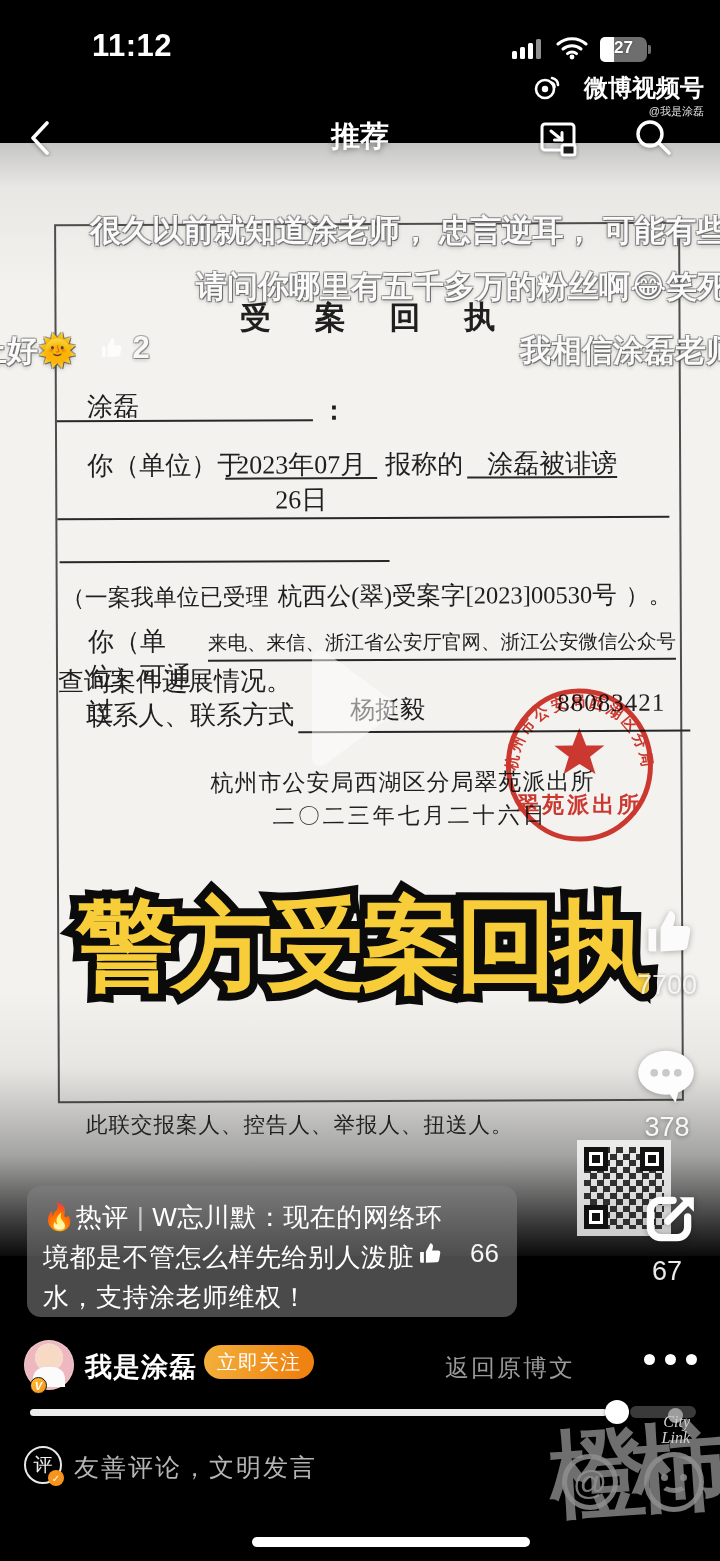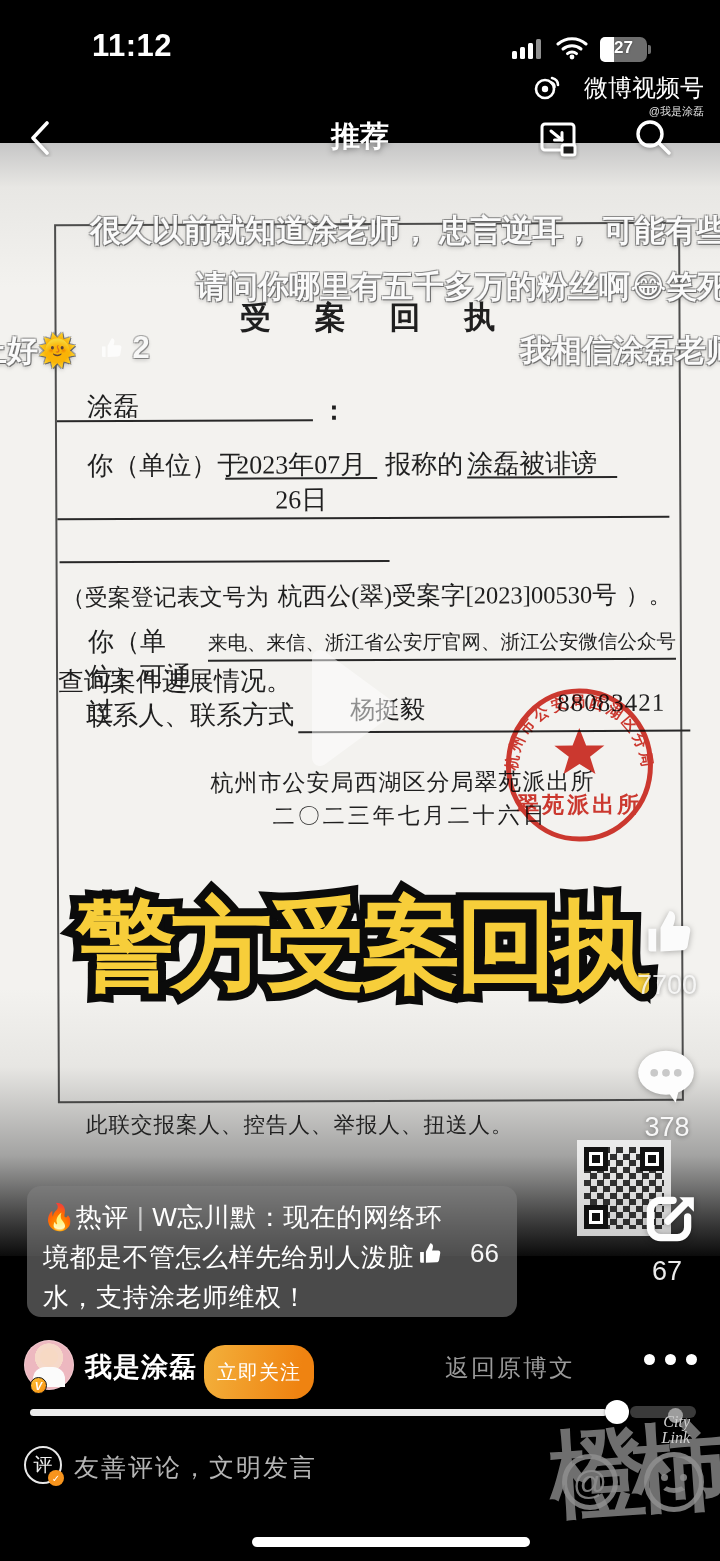--- a/index.html
+++ b/index.html
@@ -14,21 +14,21 @@
   .sig i:nth-child(1){height:8px;} .sig i:nth-child(2){height:12px;} .sig i:nth-child(3){height:16px;} .sig i:nth-child(4){height:20px; background:#8f8f8f;}
   .wifi { position:absolute; left:556px; top:36px; }
   .batt { position:absolute; left:600px; top:37px; width:52px; height:25px; }
   .batt .body { position:absolute; inset:0; width:47px; border-radius:7px; background:#6e6e6e; overflow:hidden; }
   .batt .lvl { position:absolute; left:0; top:0; bottom:0; width:14px; background:#fff; border-radius:5px 0 0 5px; }
   .batt .pct { position:absolute; left:0; top:1px; width:47px; text-align:center; font-size:17px; font-weight:700; color:#fff; text-shadow:0 0 2px rgba(0,0,0,.5); }
   .batt .nub { position:absolute; right:1px; top:8px; width:3px; height:9px; background:#6e6e6e; border-radius:0 2px 2px 0; }
 
   
   .wb-mark { position:absolute; right:16px; top:72px; display:flex; align-items:center; gap:24px;
-             color:#fff; font-size:24px; font-weight:400; text-shadow:0 1px 3px rgba(0,0,0,.4); }
+             color:#fff; font-size:24px; font-weight:700; text-shadow:0 1px 3px rgba(0,0,0,.4); }
   .wb-handle { position:absolute; right:16px; top:104px; color:rgba(255,255,255,.88); font-size:11px; text-shadow:0 1px 2px rgba(0,0,0,.4); }
 
   
   .nav-title { position:absolute; left:0; right:0; top:117px; text-align:center; color:#fff; font-size:29px; font-weight:600;
                text-shadow:0 1px 6px rgba(0,0,0,.5); }
   .nav-back { position:absolute; left:26px; top:119px; width:30px; height:38px; }
   .nav-pip  { position:absolute; left:538px; top:118px; width:42px; height:42px; }
   .nav-search{ position:absolute; left:632px; top:116px; width:42px; height:42px; }
 
   
@@ -79,21 +79,21 @@
   
   .avatar { position:absolute; left:24px; top:1340px; width:50px; height:50px; border-radius:50%; overflow:visible;
             background:radial-gradient(circle at 50% 35%, #f6d9c9 0 34%, #edb8c0 35%); }
   .avatar .bodyshape { position:absolute; left:9px; top:27px; width:32px; height:20px; border-radius:12px 12px 0 0; background:#fbfbfb; }
   .avatar .headshape { position:absolute; left:16px; top:8px; width:18px; height:18px; border-radius:50%; background:#f7d9c4; }
   .avatar .rim { position:absolute; inset:0; border-radius:50%; box-shadow:inset 0 0 0 1px rgba(255,255,255,.25); }
   .vbadge { position:absolute; left:6px; top:37px; width:17px; height:17px; border-radius:50%;
             background:linear-gradient(135deg,#ffc235,#f78f12); color:#fff; font-size:11px; font-weight:800; font-style:italic;
             display:flex; align-items:center; justify-content:center; border:1.5px solid #111; }
   .author-name { position:absolute; left:85px; top:1349px; font-size:27px; font-weight:700; color:#fff; letter-spacing:1px; }
-  .follow { position:absolute; left:204px; top:1345px; width:110px; height:54px; border-radius:21px; border:none;
+  .follow { position:absolute; left:204px; top:1345px; width:110px; height:34px; border-radius:21px; border:none;
             background:linear-gradient(100deg,#f3b13c 0%,#ef8311 85%); color:#fff; font-size:20px; letter-spacing:1px;
             display:flex; align-items:center; justify-content:center; }
   .back-post { position:absolute; left:445px; top:1352px; font-size:24px; color:#9b9b9b; letter-spacing:2px; }
   .more { position:absolute; left:644px; top:1354px; width:58px; height:14px; display:flex; gap:10px; }
   .more i { width:11px; height:11px; border-radius:50%; background:#fff; }
 
   
   .prog-played { position:absolute; left:30px; top:1409px; width:577px; height:7px; border-radius:4px; background:#ececec; }
   .prog-knob { position:absolute; left:605px; top:1400px; width:24px; height:24px; border-radius:50%; background:#fff; box-shadow:0 1px 3px rgba(0,0,0,.35); }
   .prog-rest { position:absolute; left:630px; top:1406px; width:66px; height:12px; border-radius:6px; background:#3a3a3a; }
@@ -196,28 +196,28 @@
   <div class="doc">
     <div class="abs doc-title">受 案 回 执</div>
 
     <div class="abs fs26" style="left:30px; top:163px;">涂磊</div>
     <div class="abs ul" style="left:0; top:168px; width:256px; height:28px;"></div>
     <div class="abs fs26" style="left:264px; top:168px; font-weight:700;">：</div>
 
     <div class="abs fs26" style="left:30px; top:222px;">你（单位）于</div>
     <div class="abs ul fs26" style="left:168px; top:222px; width:152px; height:32px; text-align:center;">2023年07月26日</div>
     <div class="abs fs26" style="left:328px; top:222px;">报称的</div>
-    <div class="abs ul fs26" style="left:410px; top:222px; width:150px; height:32px; text-align:left;">涂磊被诽谤</div>
+    <div class="abs ul fs26" style="left:410px; top:222px; width:150px; height:32px; text-align:right;">涂磊被诽谤</div>
 
     <div class="abs ul" style="left:0; top:266px; width:612px; height:28px;"></div>
 
     <div class="abs ul" style="left:2px; top:307px; width:330px; height:30px;"></div>
 
     <div class="row" style="top:354px; padding:0 8px 0 4px;">
-      <span style="font-size:23px;">（受案登记表文号为</span>
+      <span style="font-size:23px;">（一案我单位已受理</span>
       <span style="flex:1; text-align:center; font-size:24.5px;">杭西公(翠)受案字[2023]00530号</span>
       <span style="font-size:23px;">）。</span>
     </div>
 
     <div class="row" style="top:398px; padding-left:30px; padding-right:4px;">
       <span class="fs26">你（单位）可通过</span>
       <span class="ul" style="flex:1; font-size:19.5px; white-space:nowrap; text-align:center; padding-bottom:3px;">来电、来信、浙江省公安厅官网、浙江公安微信公众号</span>
     </div>
 
     <div class="abs fs26" style="left:0; top:438px;">查询案件进展情况。</div>

